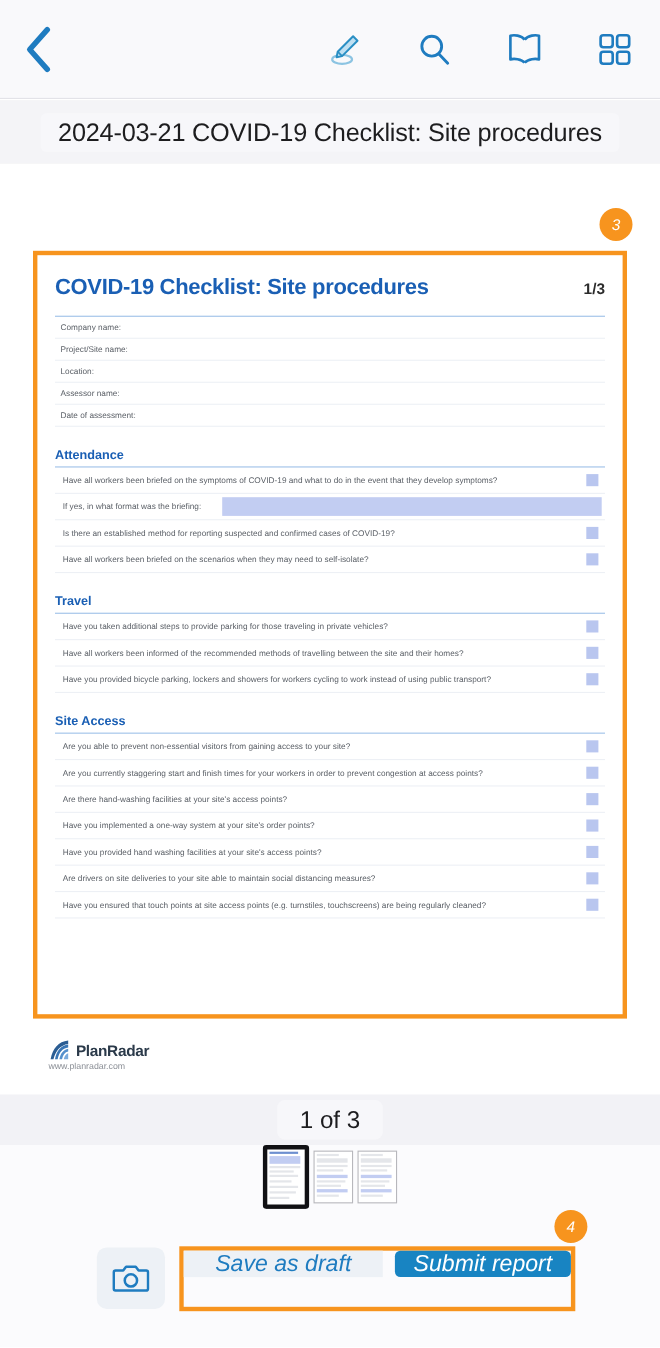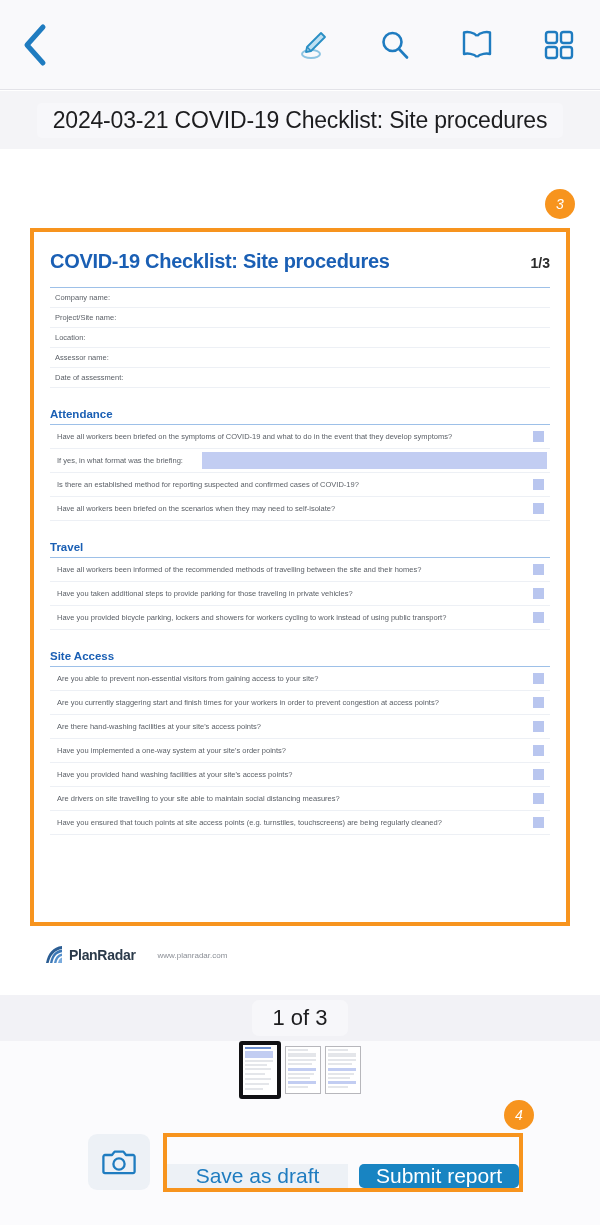--- a/index.html
+++ b/index.html
@@ -125,22 +125,23 @@
     width: 152px; flex: 0 0 152px;
     font-size: 7.5px; color: #5a5f66; padding-left: 7px;
   }
   .q-row.input-row .q-fill {
     flex: 1; height: 17px; background: #c2cdf2; margin-right: 3px;
   }
 
   
   .logo-row {
     position: absolute; left: 44px; top: 945px;
-    display: flex; align-items: center; gap: 22px;
+    display: flex; 
     z-index: 5;
+    flex-direction: column;
   }
   .logo-mark { display: flex; align-items: center; gap: 3px; }
   .logo-text { font-size: 14px; font-weight: bold; color: #2b3a4a; letter-spacing: -0.3px; }
   .logo-url { font-size: 8px; color: #8b8f96; }
 
   
   .pagebar {
     position: absolute; top: 995px; left: 0; width: 600px; height: 46px;
     background: #f2f2f6;
     display: flex; align-items: center; justify-content: center;
@@ -177,22 +178,22 @@
     position: absolute; left: 88px; top: 1134px;
     width: 62px; height: 56px; border-radius: 9px;
     background: #edf1f6;
     display: flex; align-items: center; justify-content: center;
     cursor: pointer;
   }
   .btn-highlight {
     position: absolute; left: 163px; top: 1133px;
     width: 360px; height: 59px;
     border: 4px solid #f7941e;
-    display: flex; align-items: flex-end;
-    z-index: 12; background: transparent;
+    display: flex; align-items: flex-start;
+    z-index: 12; background: transparent; font-style: italic;
   }
   .btn-draft {
     flex: 0 0 181px;
     background: #edf1f6;
     color: #1f7cc0; font-size: 21px;
     display: flex; align-items: center; justify-content: center;
     cursor: pointer;
   }
   .btn-gapfill { flex: 0 0 11px; background: #fbfbfd; }
   .btn-submit {
@@ -310,25 +311,25 @@
             <div class="q-box"></div>
           </div>
           <div class="q-row">
             <div class="q-text">Have all workers been briefed on the scenarios when they may need to self-isolate?</div>
             <div class="q-box"></div>
           </div>
           <div class="sect-gap"></div>
           <div class="sect-title">Travel</div>
           <div class="rule-blue" style="margin: 0px 2px;"></div>
           <div class="q-row">
+            <div class="q-text">Have you taken additional steps to provide parking for those traveling in private vehicles?</div>
+            <div class="q-box"></div>
+          </div>
+          <div class="q-row">
             <div class="q-text">Have all workers been informed of the recommended methods of travelling between the site and their homes?</div>
-            <div class="q-box"></div>
-          </div>
-          <div class="q-row">
-            <div class="q-text">Have you taken additional steps to provide parking for those traveling in private vehicles?</div>
             <div class="q-box"></div>
           </div>
           <div class="q-row">
             <div class="q-text">Have you provided bicycle parking, lockers and showers for workers cycling to work instead of using public transport?</div>
             <div class="q-box"></div>
           </div>
           <div class="sect-gap"></div>
           <div class="sect-title">Site Access</div>
           <div class="rule-blue" style="margin: 0px 2px;"></div>
           <div class="q-row">
@@ -345,21 +346,21 @@
           </div>
           <div class="q-row">
             <div class="q-text">Have you implemented a one-way system at your site's order points?</div>
             <div class="q-box"></div>
           </div>
           <div class="q-row">
             <div class="q-text">Have you provided hand washing facilities at your site's access points?</div>
             <div class="q-box"></div>
           </div>
           <div class="q-row">
-            <div class="q-text">Are drivers on site travelling to your site able to maintain social distancing measures?</div>
+            <div class="q-text">Are drivers on site deliveries to your site able to maintain social distancing measures?</div>
             <div class="q-box"></div>
           </div>
           <div class="q-row">
             <div class="q-text">Have you ensured that touch points at site access points (e.g. turnstiles, touchscreens) are being regularly cleaned?</div>
             <div class="q-box"></div>
           </div>
         </div>
 
     </div>
   </div>

